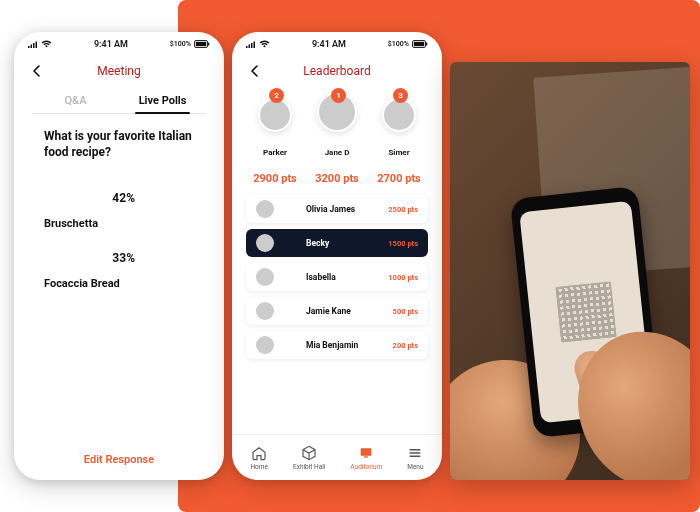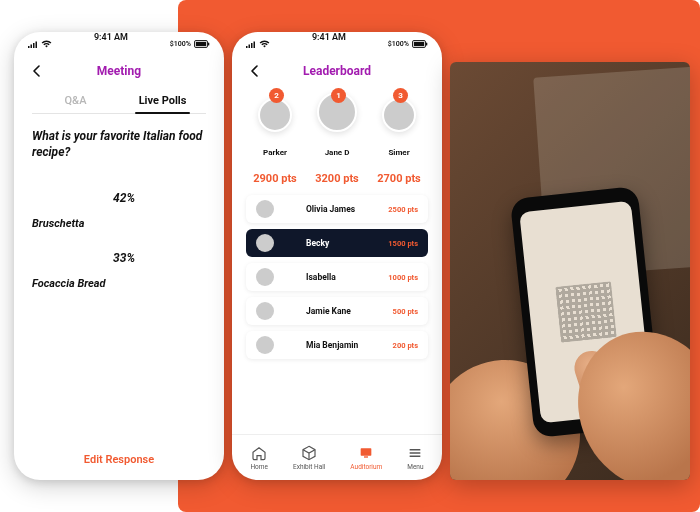--- a/index.html
+++ b/index.html
@@ -1,33 +1,33 @@
 <!DOCTYPE html>
 <html><head>
 <meta charset="utf-8">
 <style>
   * { box-sizing: border-box; margin: 0; padding: 0; }
   body { font-family: -apple-system, BlinkMacSystemFont, "Segoe UI", Roboto, Helvetica, Arial, sans-serif; background: #fff; width: 700px; height: 512px; position: relative; overflow: hidden; }
   .orange-block { position: absolute; left: 178px; top: 0; width: 522px; height: 512px; background: #f15a31; border-radius: 8px; }
   .phone { position: absolute; background: #fff; border-radius: 26px; box-shadow: 0 6px 24px rgba(0,0,0,0.18), 0 2px 8px rgba(0,0,0,0.12); overflow: hidden; display: flex; flex-direction: column; }
   .phone1 { left: 14px; top: 32px; width: 210px; height: 448px; }
   .phone2 { left: 232px; top: 32px; width: 210px; height: 448px; }
-  .status-bar { height: 24px; display: flex; justify-content: space-between; padding: 0 14px 0 14px; font-size: 8px; font-weight: 600; color: #111; }
+  .status-bar { height: 24px; display: flex; align-items: center; justify-content: space-between; padding: 0 14px 0 14px; font-size: 8px; font-weight: 600; color: #111; }
   .status-left, .status-right { display: flex; align-items: center; gap: 3px; }
   .status-time { flex: 1; text-align: center; font-size: 9px; font-weight: 600; }
   .status-bar svg { display: block; }
   .topbar { height: 30px; display: flex; align-items: center; padding: 0 14px; position: relative; }
-  .topbar .title { position: absolute; left: 0; right: 0; text-align: center; font-size: 12px; font-weight: 700; color: #a21caf; }
+  .topbar .title { position: absolute; left: 0; right: 0; text-align: center; font-size: 12px; font-weight: 400; color: #b91c1c; }
   .back-btn { position: relative; z-index: 2; width: 16px; height: 16px; display: flex; align-items: center; justify-content: center; }
   
   .tabs { display: flex; margin: 0 18px; border-bottom: 1px solid #e4e4e4; }
   .tab { flex: 1; text-align: center; font-size: 11px; padding: 8px 0 6px; color: #b7b7b7; font-weight: 500; position: relative; }
   .tab.active { color: #111; font-weight: 700; }
   .tab.active::after { content:""; position: absolute; left: 18%; right: 18%; bottom: -1px; height: 2px; background: #111; border-radius: 2px; }
-  .content1 { padding: 14px 18px 0; flex: 1; overflow: hidden; font-style: italic; }
+  .content1 { padding: 14px 30px 0; flex: 1; overflow: hidden; }
   .question { font-size: 12px; font-weight: 700; color: #111; line-height: 1.35; margin-bottom: 14px; }
   .opt { margin-bottom: 12px; }
   .opt-label { font-size: 11px; font-weight: 700; color: #111; margin-bottom: 4px; }
   .opt-row { display: flex; align-items: center; gap: 10px; flex-direction: column; }
   .bar-track { flex: 1; height: 7px; background: transparent; position: relative; }
   .bar-fill { height: 7px; border-radius: 4px; background: #d9d9d9; }
   .bar-fill.leader { background: #f15a31; }
   .pct { font-size: 12px; font-weight: 700; color: #111; min-width: 32px; text-align: right; }
   .edit-resp { text-align: center; color: #f15a31; font-size: 11px; font-weight: 600; padding: 6px 0 14px; }
   

